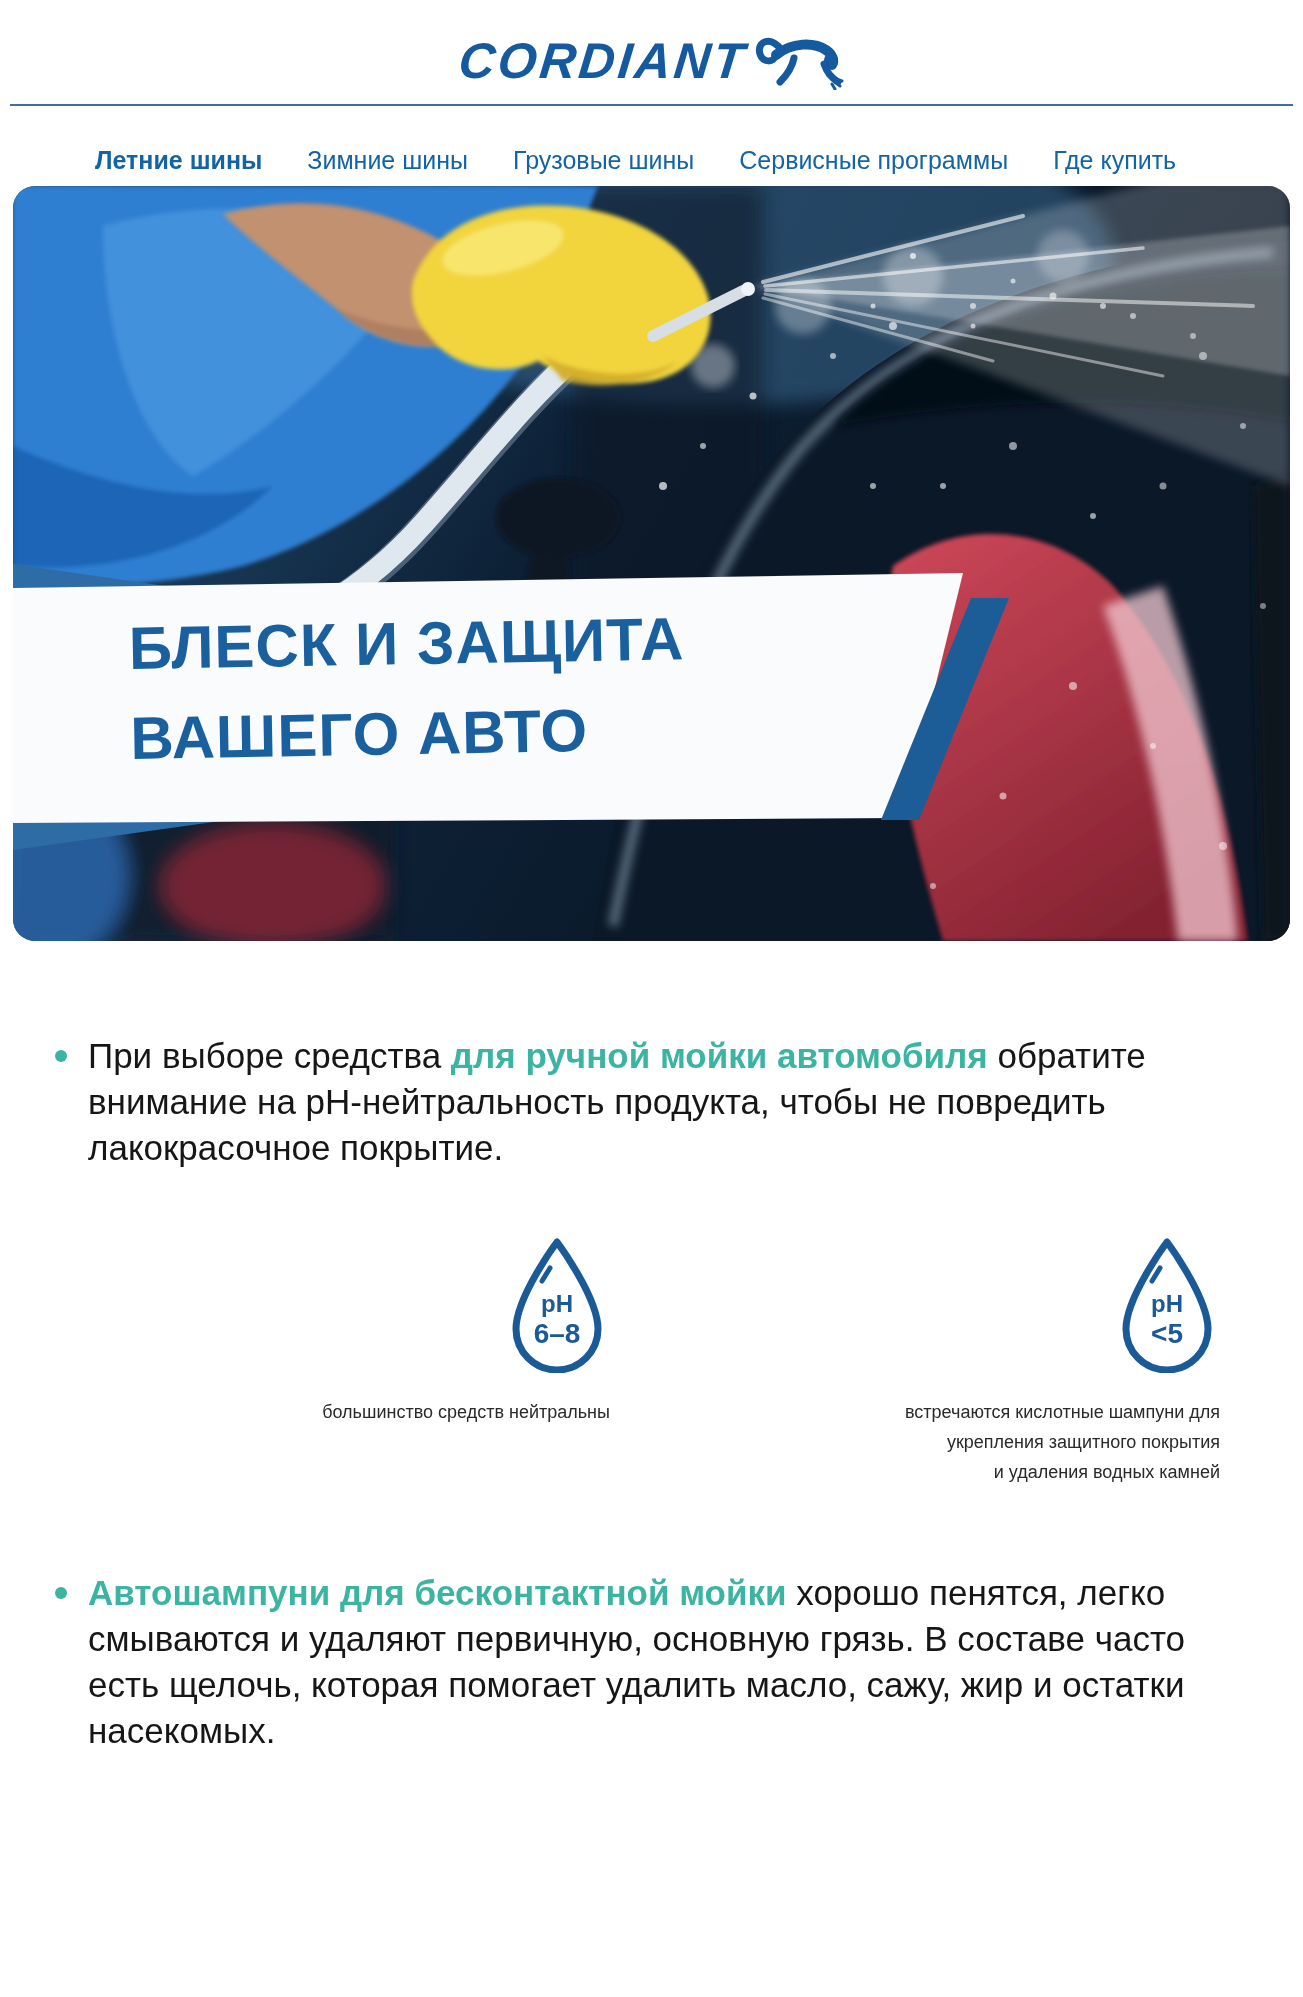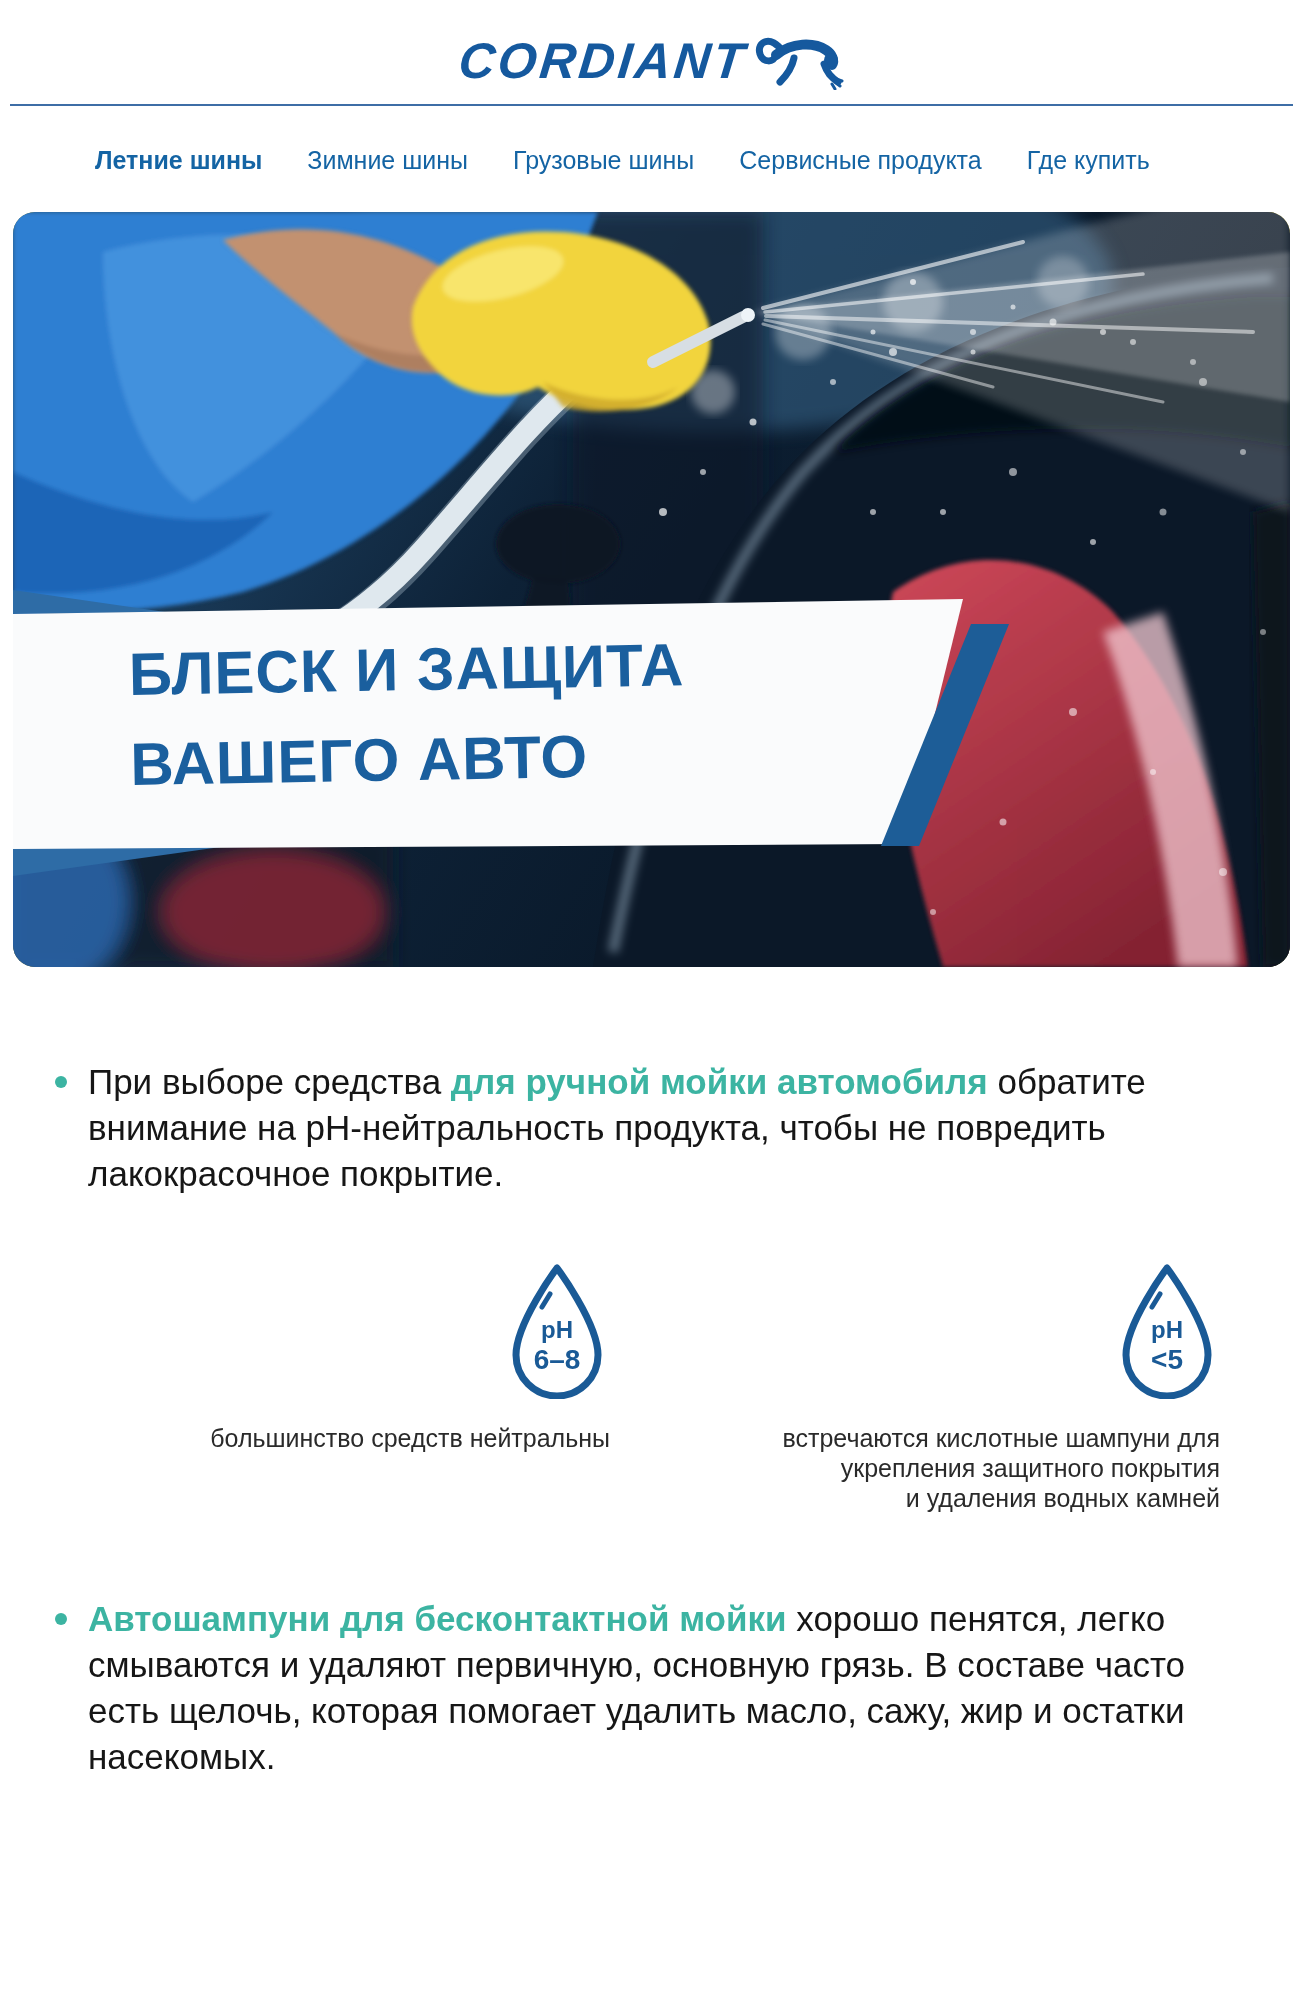--- a/index.html
+++ b/index.html
@@ -14,21 +14,21 @@
   
   .header { padding-top: 22px; display: flex; justify-content: center; align-items: center; height: 100px; }
   .logo { display: flex; align-items: center; gap: 6px; cursor: pointer; }
   .logo-text {
     font-size: 50px; font-weight: 800; font-style: italic;
     letter-spacing: 3px; color: #15599E; transform: skewX(-6deg);
   }
   .divider { height: 2px; background: #3d6da6; margin: 4px 10px 0 10px; }
 
   
-  .nav { display: flex; gap: 45px; padding: 40px 0 0 95px; height: 106px; }
+  .nav { display: flex; gap: 45px; padding: 40px 0 0 95px; height: 80px; }
   .nav-item { font-size: 25px; color: #1464A4; text-decoration: none; cursor: pointer; white-space: nowrap; }
   .nav-item.active { font-weight: 700; }
 
   
   .hero {
     position: relative; width: 1277px; height: 755px; margin: 0 auto;
     border-radius: 22px; overflow: hidden; cursor: pointer; background: #fde047;
   }
   .hero svg.art { position: absolute; inset: 0; display: block; }
   .hero-banner-text {
@@ -55,21 +55,21 @@
   }
   .hl { color: #3CB4A2; font-weight: 700; cursor: pointer; }
 
   
   .ph-row { position: relative; height: 290px; margin-top: 64px; }
   .ph-col { position: absolute; top: 0; text-align: right; }
   .ph-col-1 { left: 140px; width: 470px; }
   .ph-col-2 { left: 700px; width: 520px; }
   .ph-drop { display: inline-block; }
   .ph-caption {
-    margin-top: 20px; font-size: 25px; line-height: 30px; color: #2a2a2a;
+    margin-top: 20px; font-size: 18px; line-height: 30px; color: #2a2a2a;
     white-space: pre-line;
   }
 </style>
 </head>
 <body>
 
 <div class="page">
 
   <div class="header">
     <div class="logo">
@@ -86,21 +86,21 @@
       </span>
     </div>
   </div>
 
   <div class="divider"></div>
 
   <div class="nav">
     <a class="nav-item active">Летние шины</a>
     <a class="nav-item">Зимние шины</a>
     <a class="nav-item">Грузовые шины</a>
-    <a class="nav-item">Сервисные продукта</a>
+    <a class="nav-item">Сервисные программы</a>
     <a class="nav-item">Где купить</a>
   </div>
 
   <div class="hero">
     <svg class="art" width="1277" height="755" viewBox="0 0 1277 755" preserveAspectRatio="none">
       <defs>
         <linearGradient id="bgGrad" x1="0" y1="0" x2="1" y2="0.35">
           <stop offset="0" stop-color="#28567e"></stop>
           <stop offset="0.5" stop-color="#0d2136"></stop>
           <stop offset="1" stop-color="#07121f"></stop>

